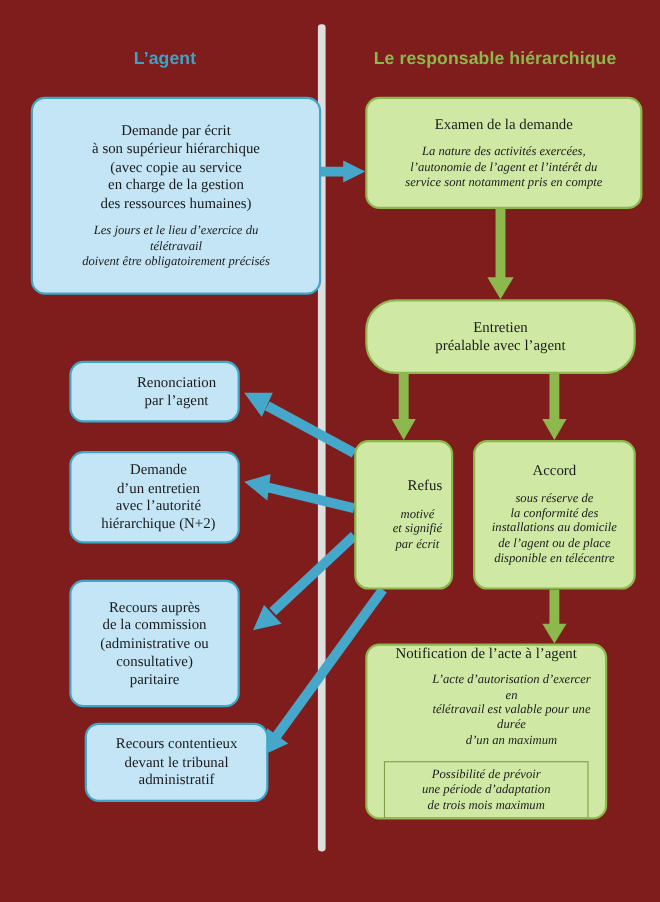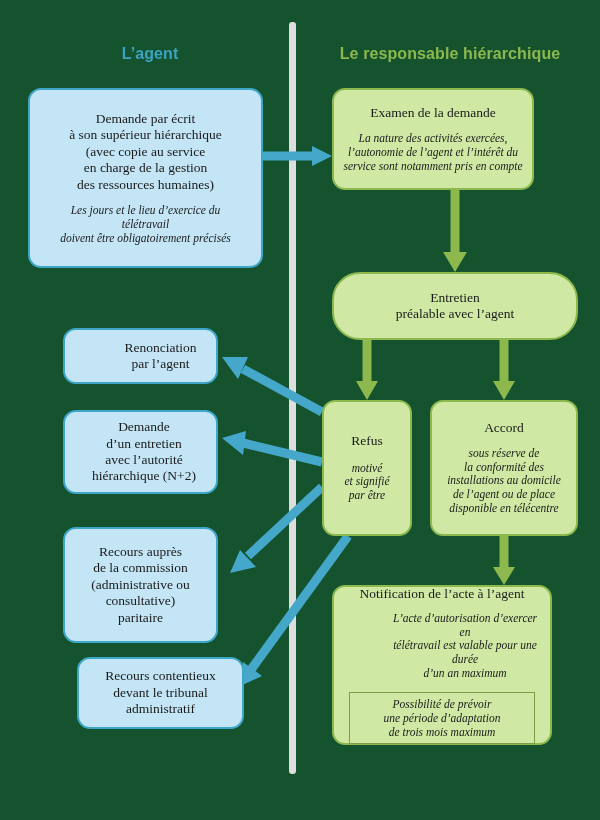--- a/index.html
+++ b/index.html
@@ -7,21 +7,21 @@
     padding: 0;
     background: #ffffff;
   }
   body {
     font-family: "Liberation Serif", "DejaVu Serif", serif;
   }
   #canvas {
     position: relative;
     width: 600px;
     height: 820px;
-    background: #14532d;
+    background: #7f1d1d;
     overflow: hidden;
   }
 
   
   .col-header {
     position: absolute;
     font-family: "Liberation Sans", "DejaVu Sans", sans-serif;
     font-weight: bold;
     font-size: 16px;
     text-align: center;
@@ -102,29 +102,29 @@
     margin-top: 11px;
     font-size: 11.5px;
     font-style: italic;
     line-height: 1.22;
     white-space: pre-line;
     color: #1a1a1a;
     width: 186px;
   }
 
   
-  #node-demande       { left: 28px;  top: 88px;  width: 235px; height: 180px; }
+  #node-demande       { left: 28px;  top: 88px;  width: 264px; height: 180px; }
   #node-renonciation  { left: 63px;  top: 328px; width: 155px; height: 56px; padding-left: 48px;  }
   #node-entretien-n2  { left: 63px;  top: 410px; width: 155px; height: 84px; padding-left: 15px;  }
   #node-recours-comm  { left: 63px;  top: 527px; width: 155px; height: 116px; }
   #node-recours-cont  { left: 77px;  top: 657px; width: 167px; height: 72px;  }
 
-  #node-examen        { left: 332px; top: 88px;  width: 202px; height: 102px; }
+  #node-examen        { left: 332px; top: 88px;  width: 252px; height: 102px; }
   #node-entretien     { left: 332px; top: 272px; width: 246px; height: 68px; border-radius: 28px;  }
-  #node-refus         { left: 322px; top: 400px; width: 90px;  height: 136px; }
+  #node-refus         { left: 322px; top: 400px; width: 90px;  height: 136px; align-items: flex-end; }
   #node-accord        { left: 430px; top: 400px; width: 148px; height: 136px; }
   #node-notification  { left: 332px; top: 585px; width: 220px; height: 160px; }
 
   #node-refus .title { font-size: 13.5px; }
   #node-refus .sub   { margin-top: 12px; }
   #node-accord .sub  { margin-top: 10px; }
 </style>
 </head>
 <body>
 
@@ -229,21 +229,21 @@
 
   <div class="node green" id="node-entretien">
     <div class="title">Entretien
 préalable avec l’agent</div>
   </div>
 
   <div class="node green" id="node-refus">
     <div class="title">Refus</div>
     <div class="sub">motivé
 et signifié
-par être</div>
+par écrit</div>
   </div>
 
   <div class="node green" id="node-accord">
     <div class="title">Accord</div>
     <div class="sub">sous réserve de
 la conformité des
 installations au domicile
 de l’agent ou de place
 disponible en télécentre</div>
   </div>

